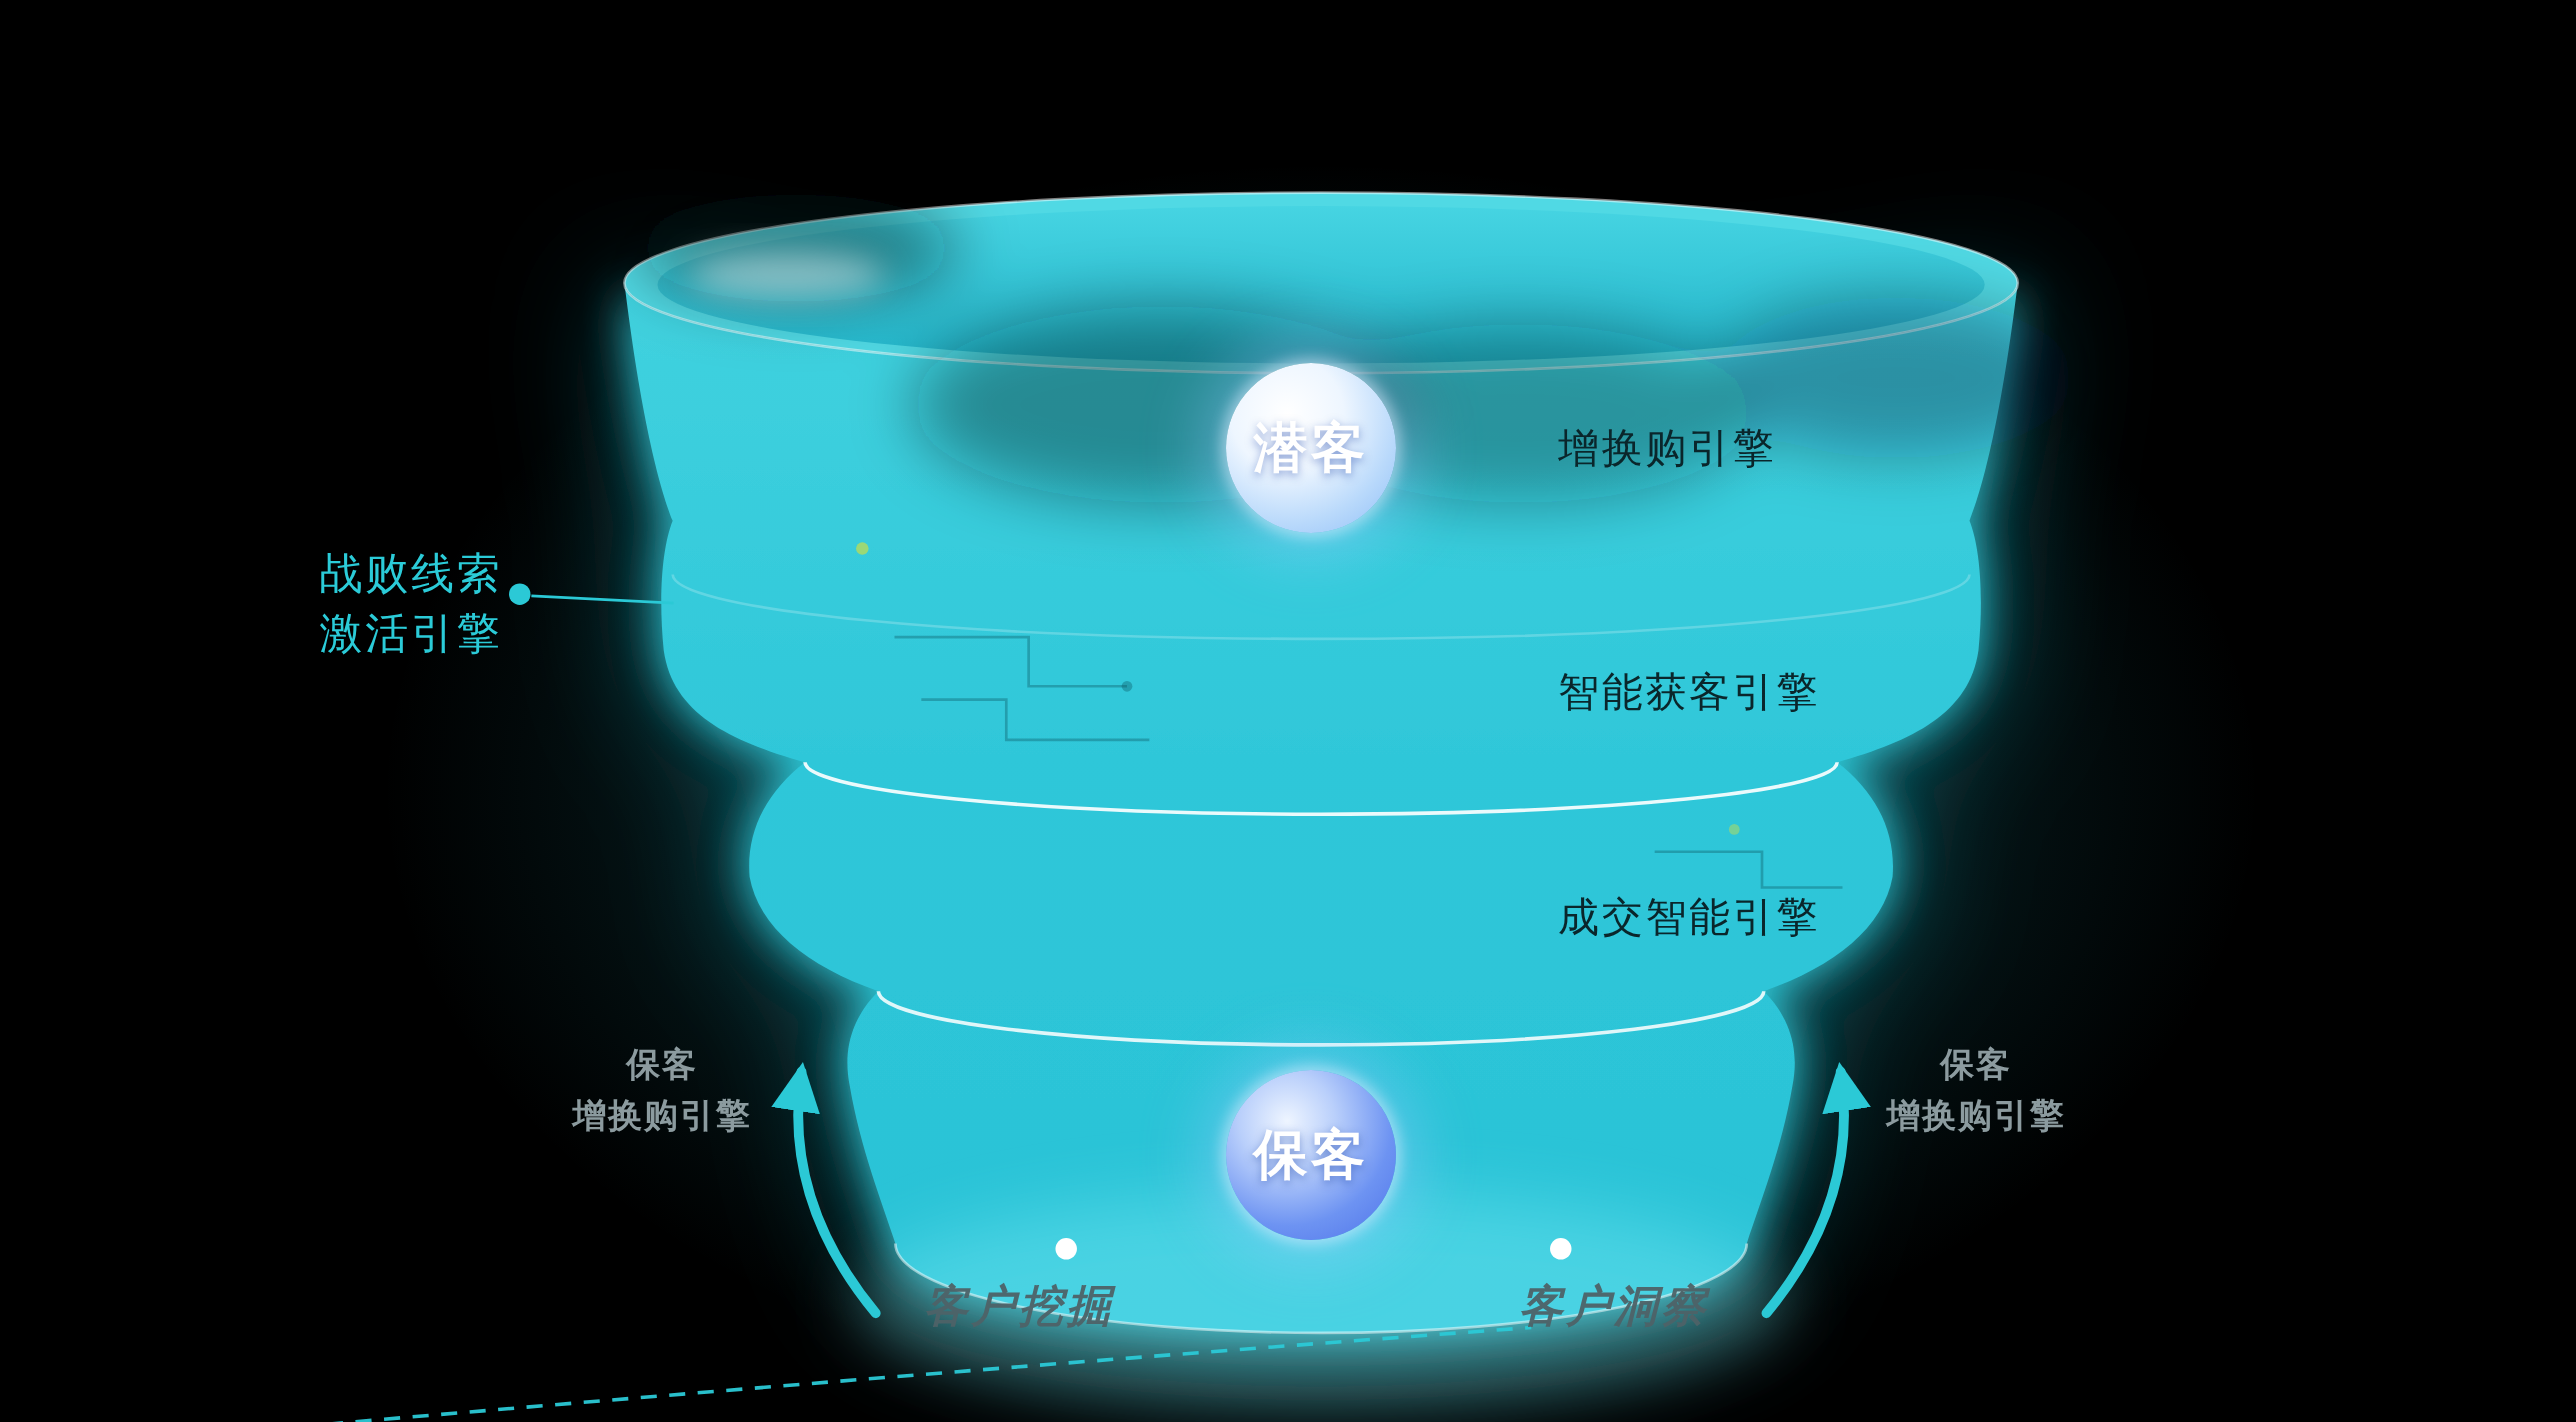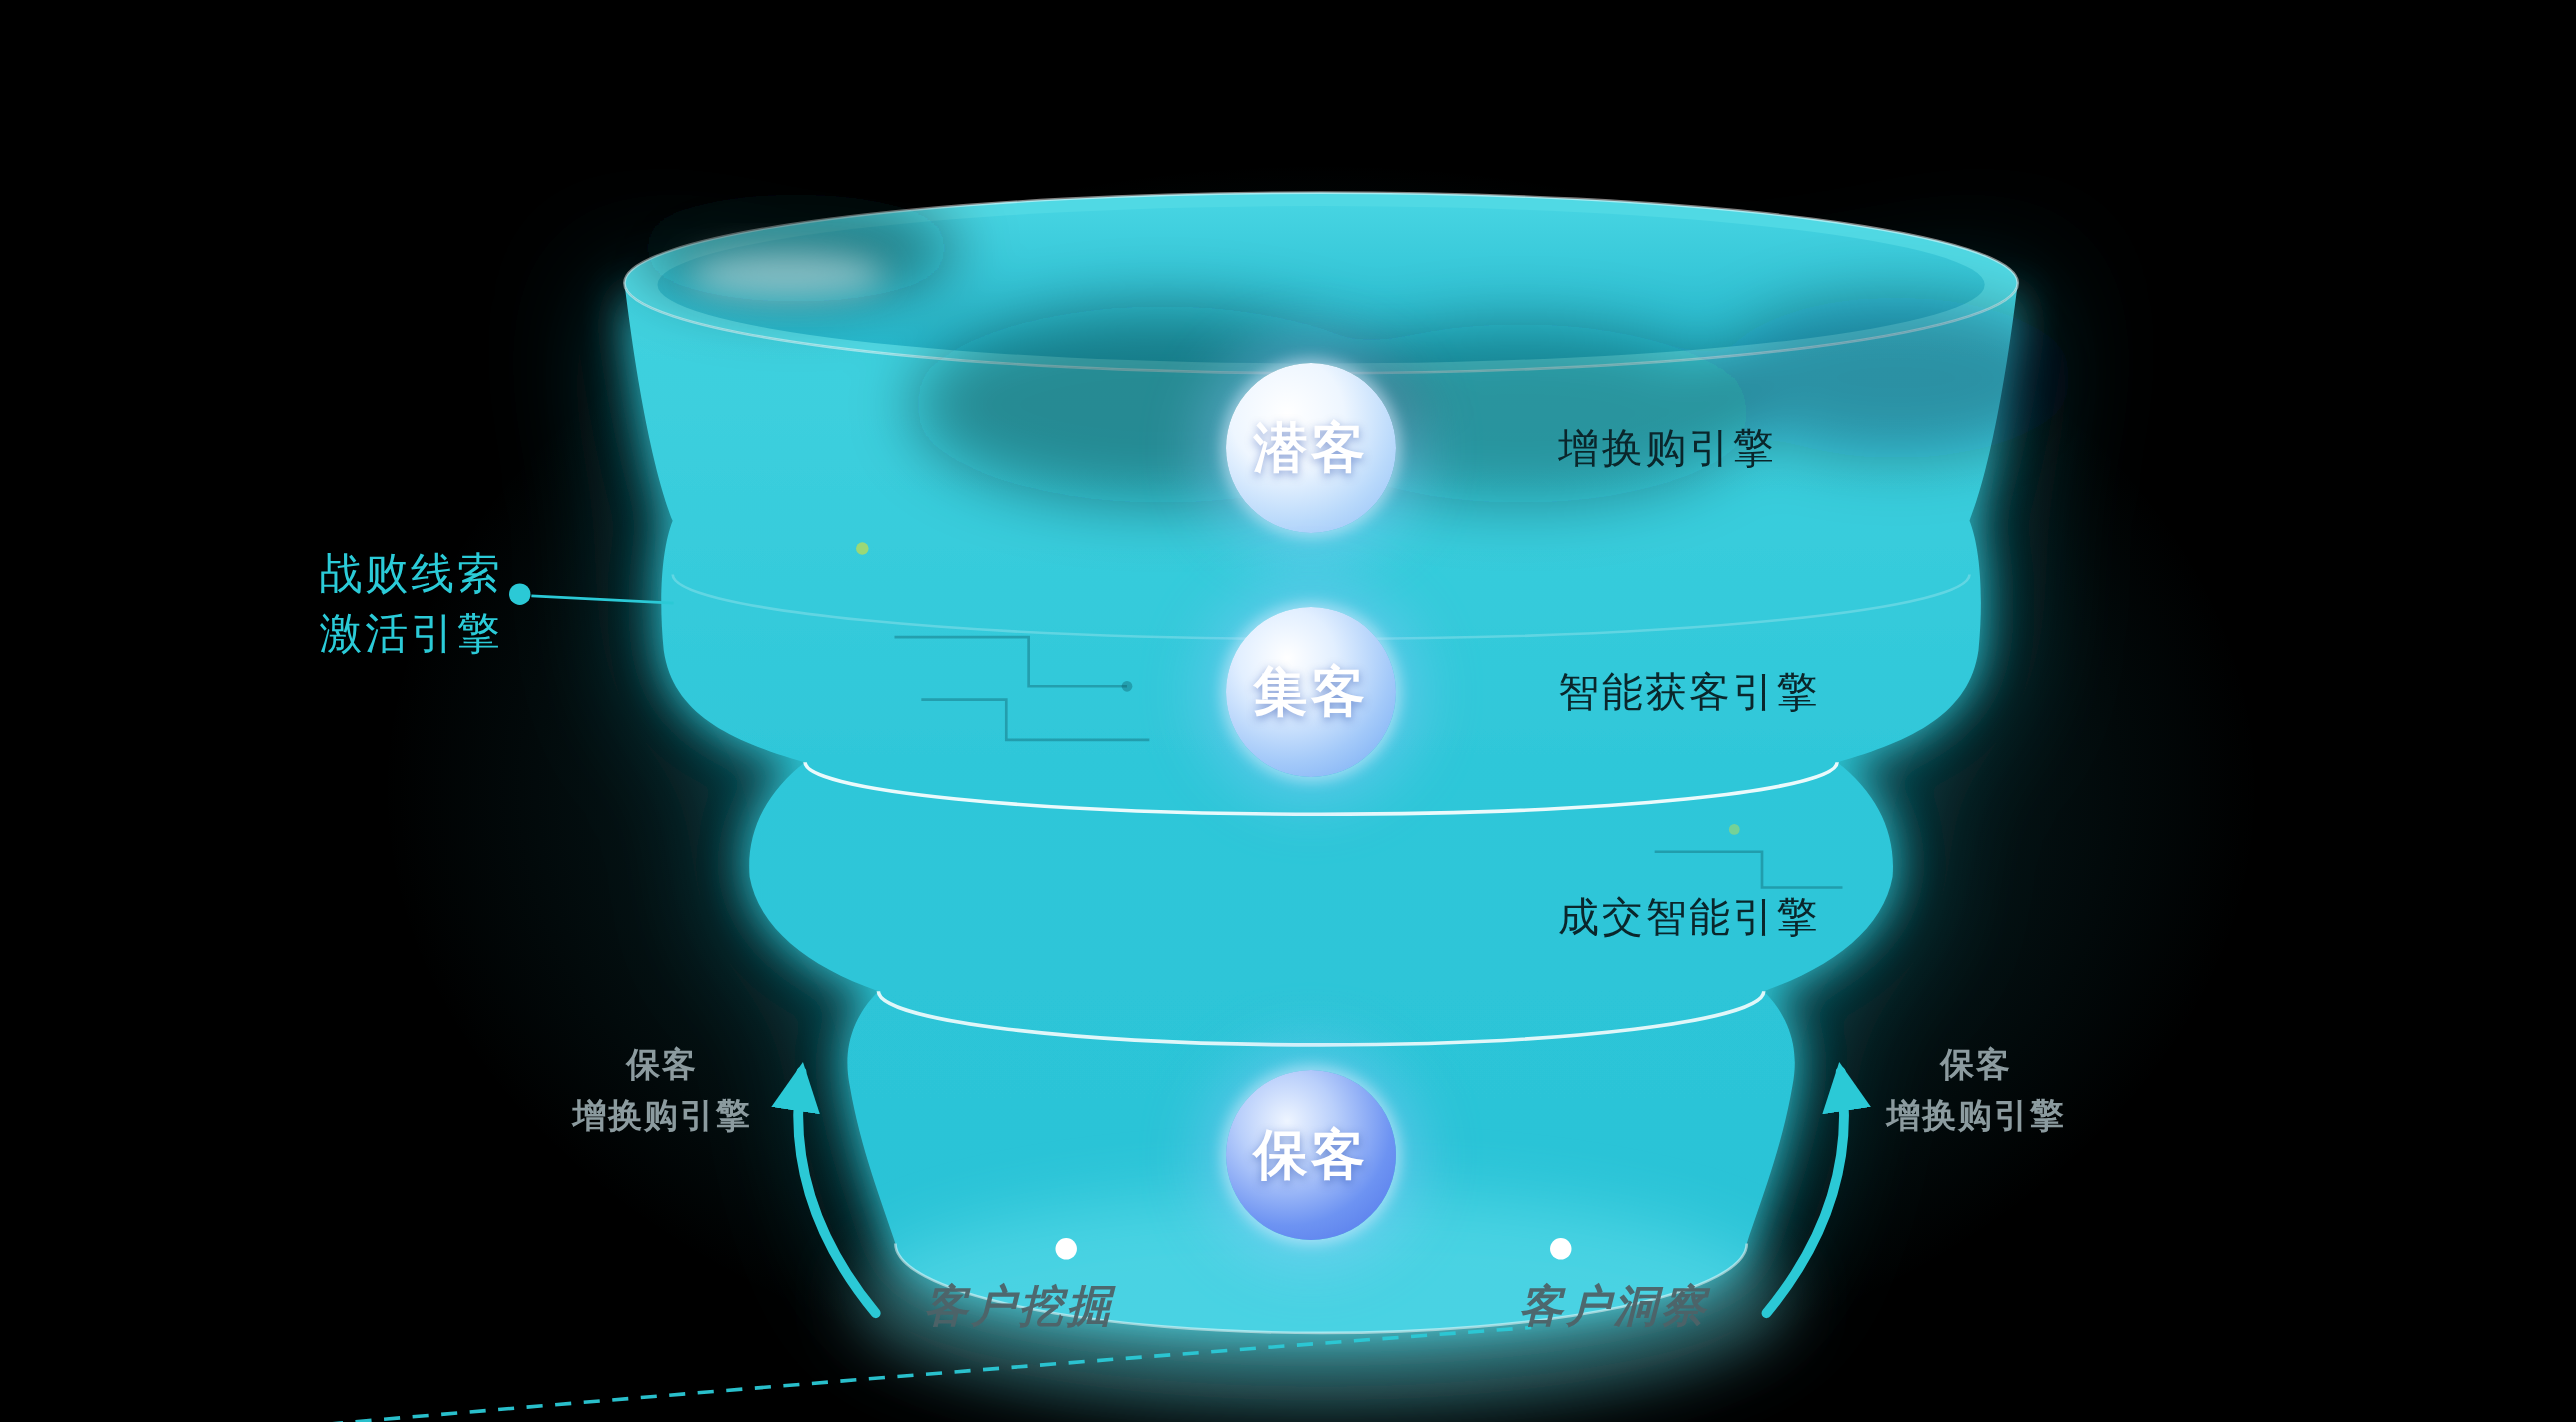--- a/index.html
+++ b/index.html
@@ -133,23 +133,20 @@
 
     <path fill="none" stroke="#2bc9d6" stroke-width="11" stroke-linecap="round" marker-end="url(#ah)" d="M 979 1446 C 918 1372 880 1282 896 1176"></path>
     <path fill="none" stroke="#2bc9d6" stroke-width="11" stroke-linecap="round" marker-end="url(#ah)" d="M 1975 1446 C 2036 1372 2074 1282 2058 1176"></path>
 
     <path fill="none" stroke="#2bc9d6" stroke-width="4" stroke-dasharray="18 14" opacity="0.95" d="M 206 1584 Q 980 1516 1712 1462"></path>
   </svg>
 
   <div class="badge g1" style="left:1311px;top:428px;">
     <span>潜客</span>
   </div>
-  <div class="badge g2" style="left:1311px;top:672px;">
-    <span>集客</span>
-  </div>
   <div class="badge g4" style="left:1311px;top:1135px;">
     <span>保客</span>
   </div>
 
   <div class="engine" style="left:1558px;top:428px;">增换购引擎</div>
   <div class="engine" style="left:1558px;top:672px;">智能获客引擎</div>
   <div class="engine" style="left:1558px;top:897px;">成交智能引擎</div>
 
   <div class="callout" style="left:411px;top:583px;">
     <div>战败线索</div>

